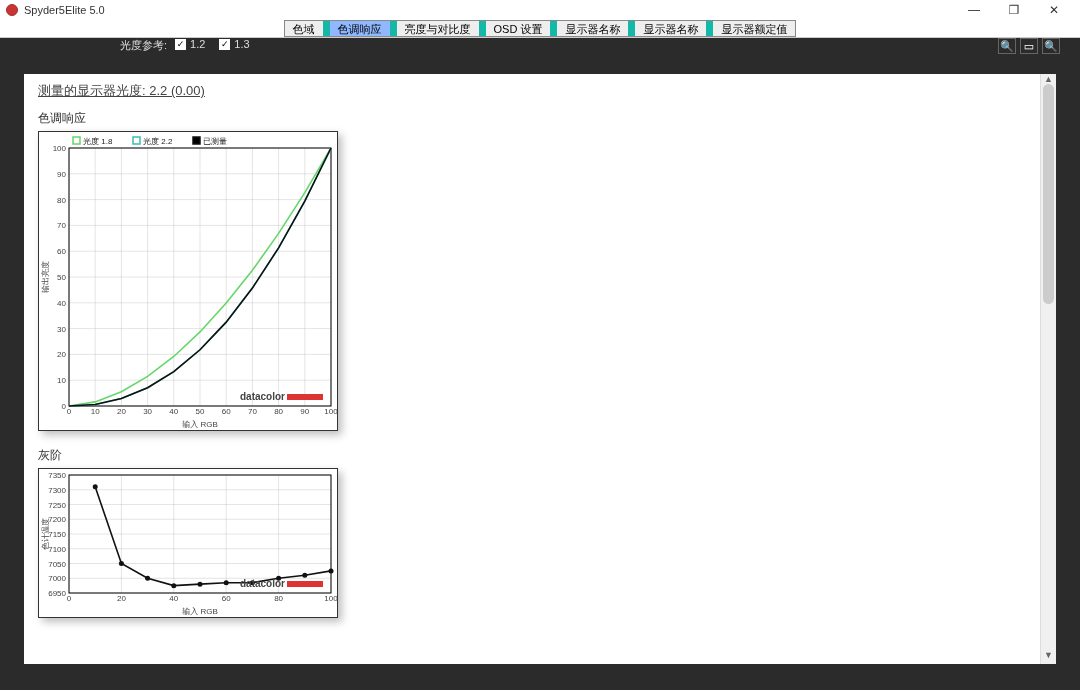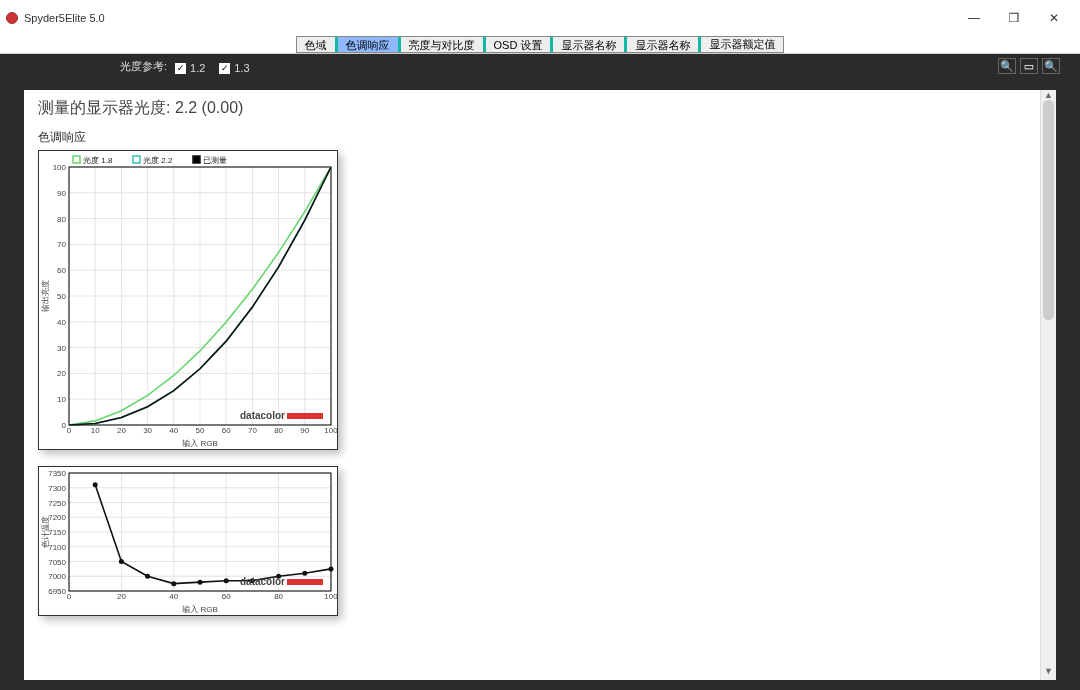--- a/index.html
+++ b/index.html
@@ -1,39 +1,39 @@
 <!DOCTYPE html>
 <html><head>
 <meta charset="utf-8">
 <style>
   * { box-sizing: border-box; margin: 0; padding: 0; }
   html, body { width: 1080px; height: 690px; font-family: "Microsoft YaHei", "Segoe UI", sans-serif; background: #fff; overflow: hidden; }
-  .titlebar { height: 36px; display: flex; align-items: center; padding: 0 6px; background: #fff; font-size: 11px; color: #333; }
+  .titlebar { height: 20px; display: flex; align-items: center; padding: 0 6px; background: #fff; font-size: 11px; color: #333; }
   .titlebar .app-icon { width: 12px; height: 12px; border-radius: 50%; background: #c33; margin-right: 6px; border: 1px solid #933; }
   .titlebar .spacer { flex: 1; }
   .titlebar .winbtn { width: 40px; text-align: center; font-size: 12px; color: #333; cursor: pointer; }
   .tabsrow { height: 18px; display: flex; justify-content: center; align-items: stretch; background: #fff; border-bottom: 1px solid #ccc; }
   .tabs { display: flex; border: 1px solid #888; }
-  .tab { padding: 0 8px; font-size: 11px; line-height: 16px; border-right: 3px solid #14b8a6; background: #eee; cursor: pointer; }
-  .tab:last-child { border-right: none; font-family: Liberation Mono, monospace; }
+  .tab { padding: 0 8px; font-size: 11px; line-height: 16px; border-right: 7px solid #14b8a6; background: #eee; cursor: pointer; }
+  .tab:last-child { border-right: none; }
   .tab.active { background: #8fb8ff; }
-  .darkbar { height: 36px; background: #2b2b2b; display: flex; align-items: flex-end; padding: 16px 20px; color: #ddd; font-size: 11px; }
+  .darkbar { height: 36px; background: #2b2b2b; display: flex; align-items: flex-start; padding: 0 20px; color: #ddd; font-size: 11px; }
   .darkbar .lbl { margin-left: 100px; margin-right: 8px; }
   .darkbar .chk { display: flex; align-items: center; margin-right: 14px; }
   .darkbar .chk .box { width: 11px; height: 11px; background: #fff; color: #000; font-size: 9px; line-height: 11px; text-align: center; margin-right: 4px; }
   .darkbar .rightctrls { margin-left: auto; display: flex; gap: 4px; }
   .ctrl { width: 18px; height: 16px; border: 1px solid #666; color: #fff; font-size: 11px; line-height: 14px; text-align: center; cursor: pointer; }
   .outerframe { background: #2b2b2b; padding: 0 24px 0 24px; height: calc(690px - 20px - 18px - 62px); display: flex; }
   .scrollwrap { flex: 1; background: #fff; position: relative; overflow: hidden; }
   .content { padding: 8px 14px; position: absolute; inset: 0 18px 0 0; }
   .vscroll { position: absolute; right: 0; top: 0; width: 16px; height: 100%; background: #f0f0f0; border-left: 1px solid #ddd; }
   .vscroll .thumb { position: absolute; left: 2px; right: 2px; top: 10px; height: 220px; background: #ccc; border-radius: 6px; }
   .vscroll .arrow { position: absolute; left: 0; right: 0; height: 14px; text-align: center; font-size: 9px; color: #666; }
   .vscroll .up { top: 0; } .vscroll .down { bottom: 0; }
-  .measline { font-size: 16px; color: #444; margin-bottom: 10px; }
+  .measline { font-size: 13px; color: #444; margin-bottom: 10px; text-decoration: underline; }
   .sectitle { font-size: 12px; color: #333; margin-bottom: 4px; }
   .chartbox { border: 1px solid #333; box-shadow: 4px 4px 8px rgba(0,0,0,.25); background: #fff; margin-bottom: 16px; }
   .chartbox.big { width: 300px; height: 300px; }
   .chartbox.small { width: 300px; height: 150px; }
   svg { display: block; }
   .axislbl, .ticklbl { font-size: 8px; fill: #444; }
   .leglbl { font-size: 8px; fill: #222; }
   .watermark { font-size: 10px; font-weight: bold; fill: #444; }
   .footer { height: 62px; background: #2b2b2b; display: flex; align-items: flex-end; padding: 6px 24px 16px; color: #bbb; font-size: 11px; font-style: italic; position: relative; }
   .footer .dispname { display: flex; align-items: center; gap: 4px; }
@@ -141,20 +141,21 @@
             <text x="246" y="268" text-anchor="end" class="watermark">datacolor</text>
             <rect x="248" y="262" width="36" height="6" fill="#d33"></rect>
             <rect x="34" y="5" width="7" height="7" fill="none" stroke="#66d66a" stroke-width="1.5"></rect>
             <text x="44" y="12" class="leglbl">光度 1.8</text>
             <rect x="94" y="5" width="7" height="7" fill="none" stroke="#3bbfb0" stroke-width="1.5"></rect>
             <text x="104" y="12" class="leglbl">光度 2.2</text>
             <rect x="154" y="5" width="7" height="7" fill="#000" stroke="#111111" stroke-width="1.5"></rect>
             <text x="164" y="12" class="leglbl">已测量</text>
           </svg>
       </div>
+      <div class="sectitle">灰阶</div>
       <div class="chartbox small">
         <svg id="chart2" width="298" height="148">
             <line x1="30" x2="30" y1="124" y2="6" stroke="#bbb" stroke-width="0.4"></line>
             <text x="30" y="132" text-anchor="middle" class="ticklbl">0</text>
             <line x1="82.4" x2="82.4" y1="124" y2="6" stroke="#bbb" stroke-width="0.4"></line>
             <text x="82.4" y="132" text-anchor="middle" class="ticklbl">20</text>
             <line x1="134.8" x2="134.8" y1="124" y2="6" stroke="#bbb" stroke-width="0.4"></line>
             <text x="134.8" y="132" text-anchor="middle" class="ticklbl">40</text>
             <line x1="187.2" x2="187.2" y1="124" y2="6" stroke="#bbb" stroke-width="0.4"></line>
             <text x="187.2" y="132" text-anchor="middle" class="ticklbl">60</text>

